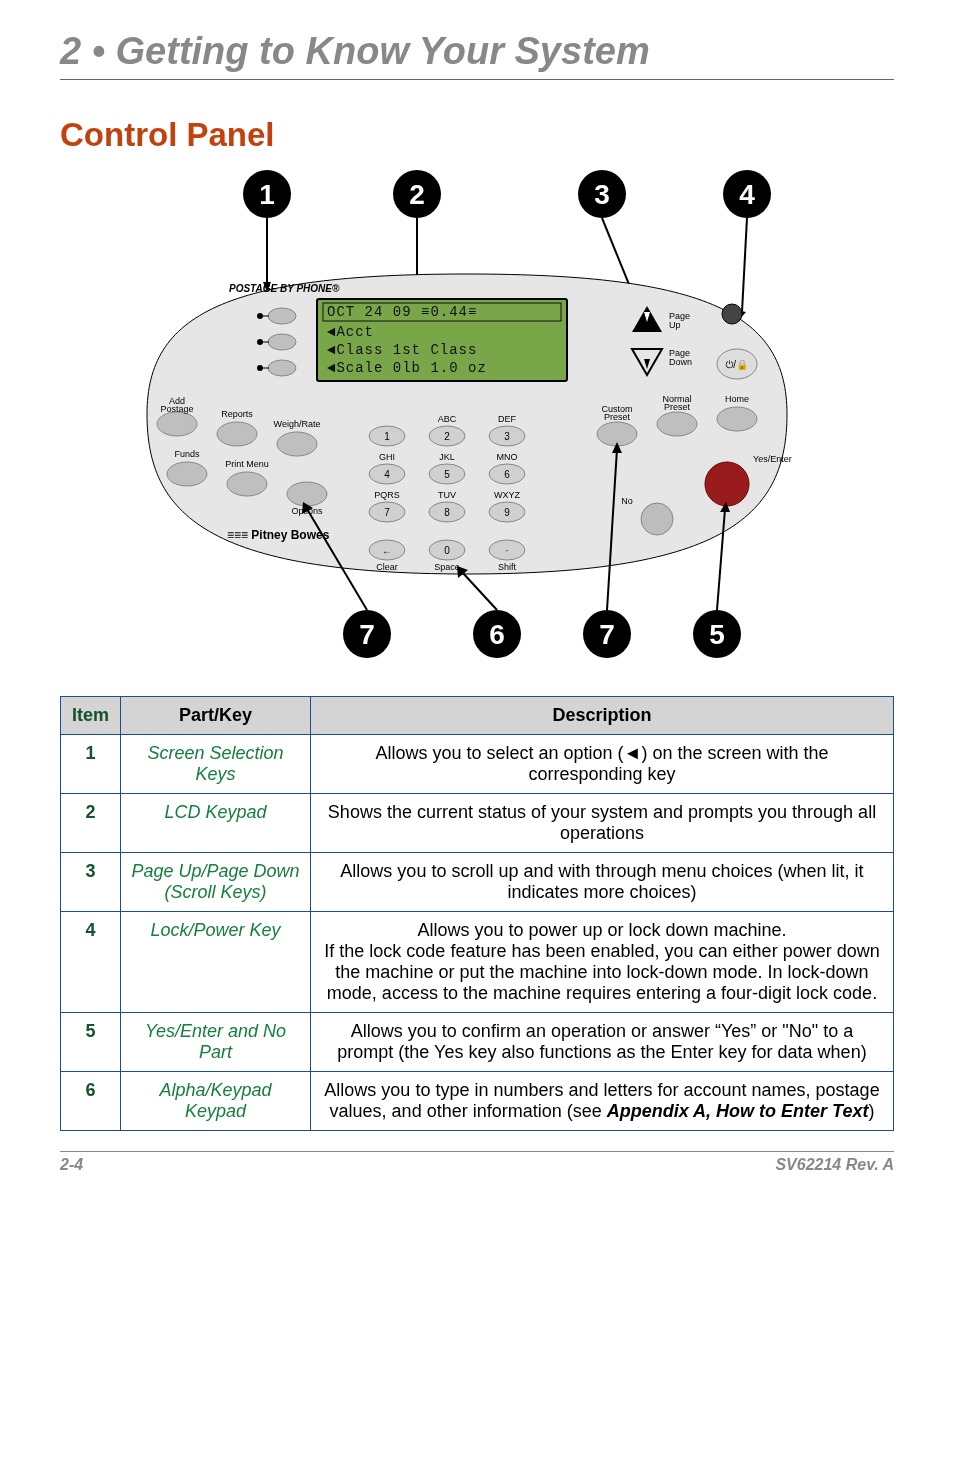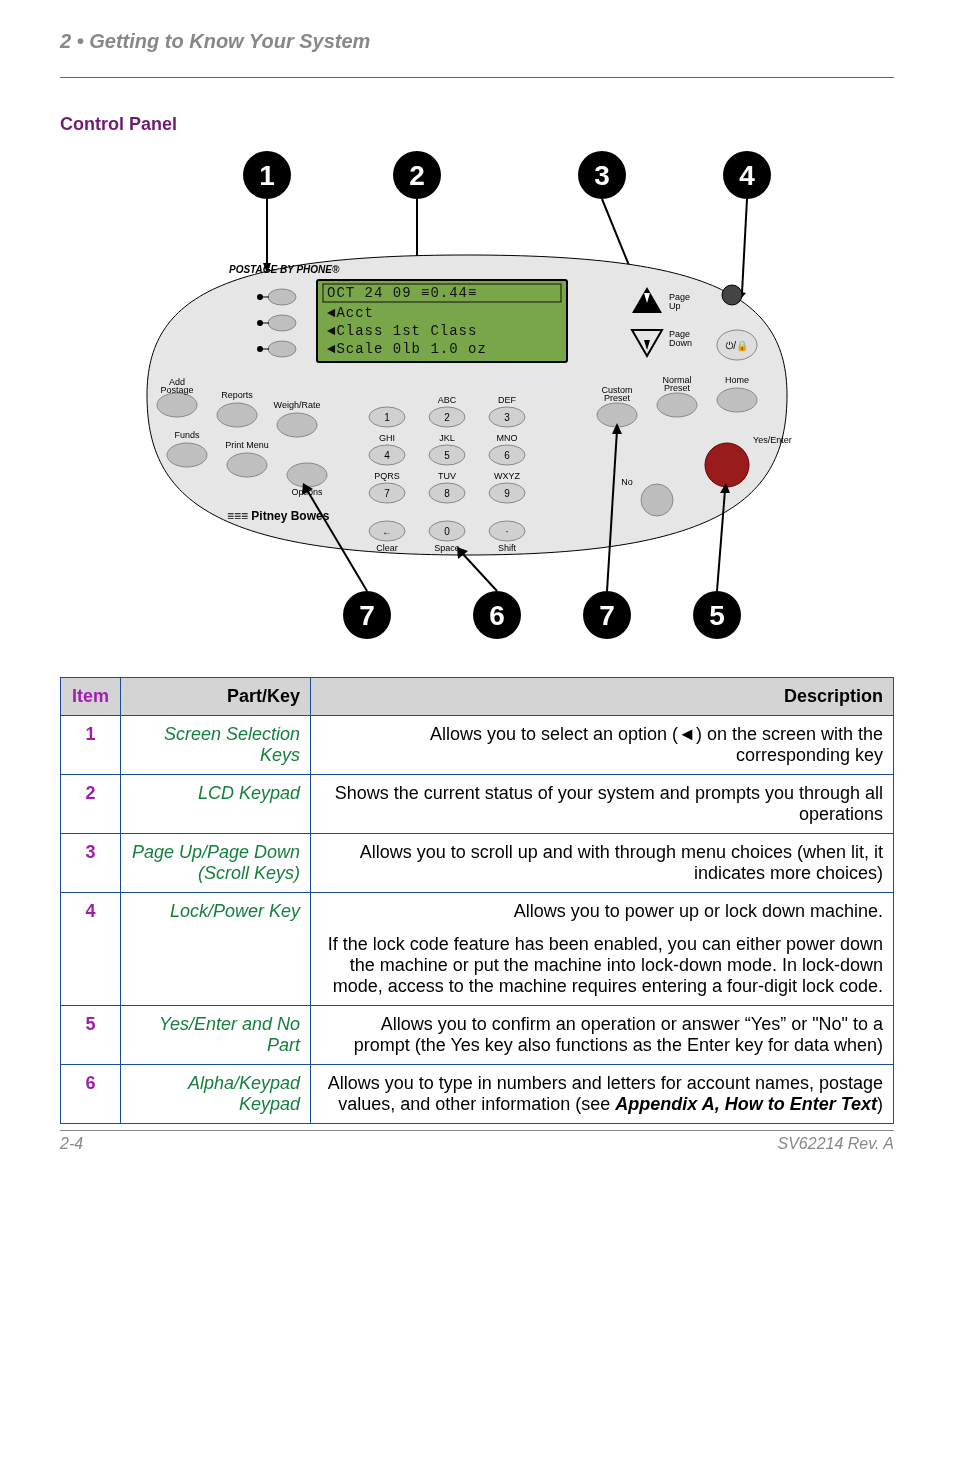--- a/index.html
+++ b/index.html
@@ -8,29 +8,29 @@
     width: 954px;
     background: #fff;
     color: #000;
     padding: 30px 60px 20px 60px;
     font-size: 20px;
   }
   .chapter-title {
     font-style: italic;
     font-weight: bold;
     color: #888;
-    font-size: 20px;
+    font-size: 38px;
     border-bottom: 1px solid #666;
-    padding-bottom: 24px;
+    padding-bottom: 6px;
     margin-bottom: 36px;
   }
   .section-title {
-    color: #701a75;
-    font-weight: bold;
-    font-size: 18px;
+    color: #c2410c;
+    font-weight: bold;
+    font-size: 33px;
     margin-bottom: 10px;
   }
   .panel-wrap {
     display: flex;
     justify-content: center;
     margin-bottom: 22px;
   }
   .panel-svg { width: 780px; height: auto; }
   .callout { fill: #000; }
   .callout-num { fill: #fff; font-size: 28px; font-weight: bold; text-anchor: middle; dominant-baseline: central; }
@@ -50,44 +50,45 @@
 
   table.desc {
     width: 100%;
     border-collapse: collapse;
     font-size: 18px;
   }
   table.desc th, table.desc td {
     border: 1px solid #1b4c96;
     padding: 8px 10px;
     vertical-align: top;
-    text-align: right;
+    text-align: center;
   }
   table.desc th {
     background: #d4d4d4;
     font-weight: bold;
   }
   table.desc th:first-child, table.desc td:first-child {
     width: 60px;
     text-align: center;
-    color: #a21caf;
+    color: #14532d;
     font-weight: bold;
   }
   table.desc td.partkey { font-style: italic; width: 190px; color: #15803d; font-weight: normal; }
-  table.desc td.desc-cell p { margin-top: 12px; }
+  table.desc td.desc-cell p { margin-top: 0; }
   table.desc td.desc-cell .ital { font-style: italic; font-weight: bold; }
   .footer {
     display: flex;
     justify-content: space-between;
     font-style: italic;
     color: #888;
     font-size: 16px;
     border-top: 1px solid #888;
-    margin-top: 6px;
+    margin-top: 20px;
     padding-top: 4px;
+    font-weight: bold;
   }
 </style>
 </head>
 <body>
 
 <h1 class="chapter-title">2 • Getting to Know Your System</h1>
 
 <h2 class="section-title">Control Panel</h2>
 
 <div class="panel-wrap">

